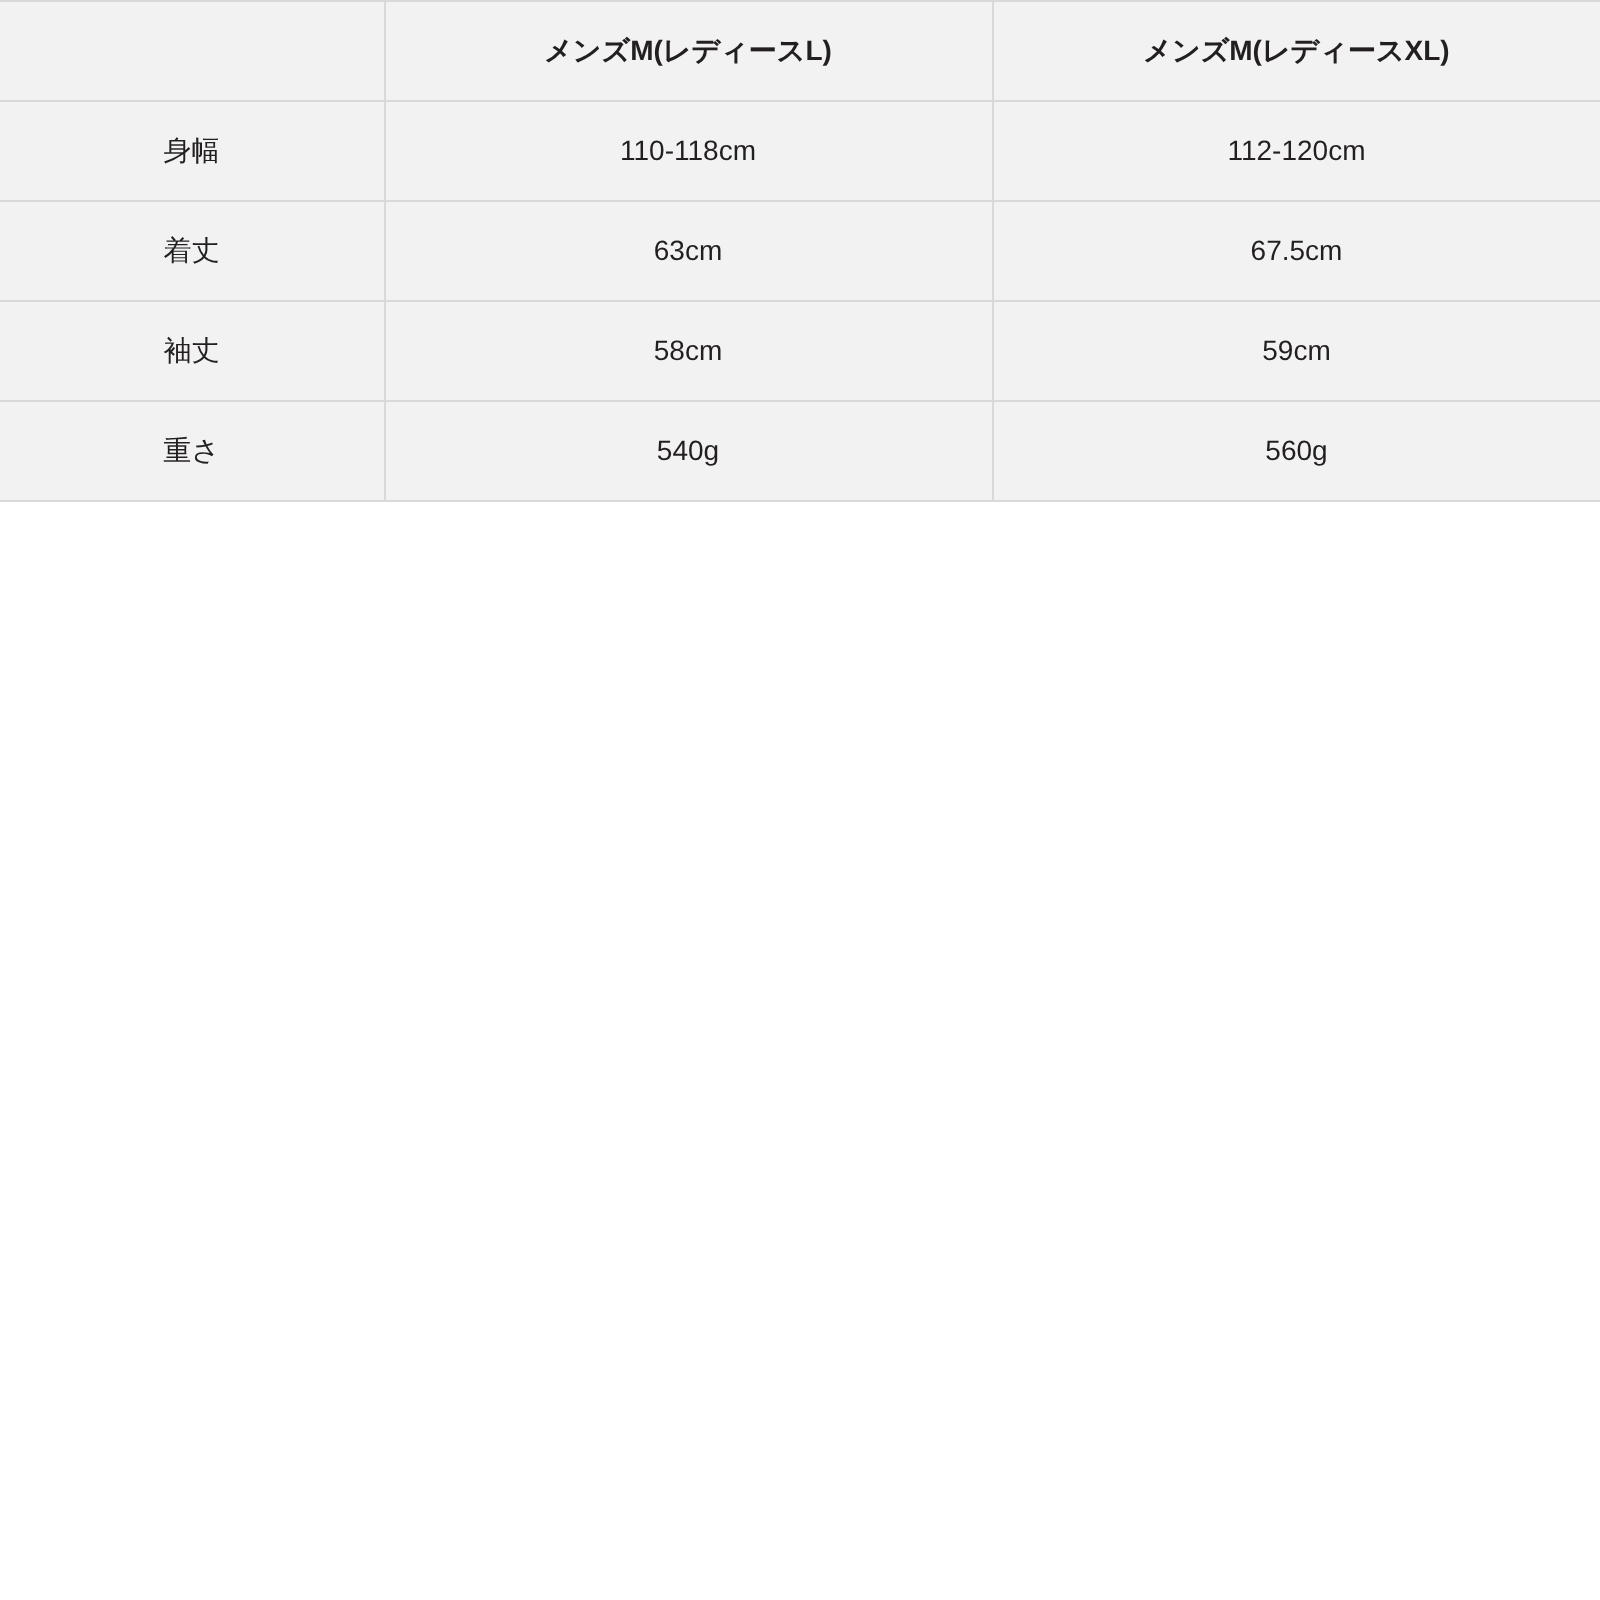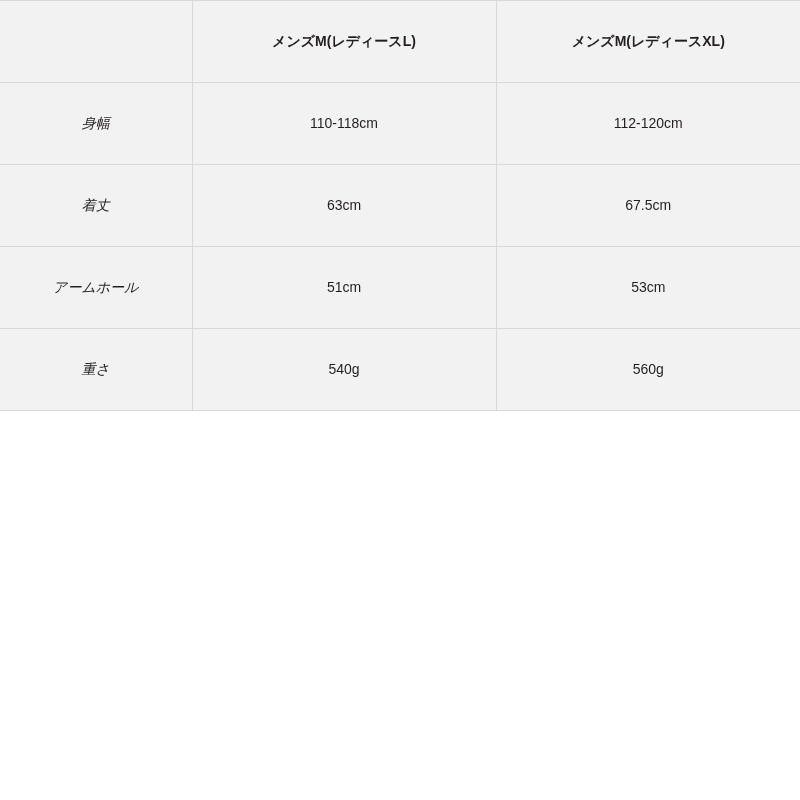--- a/index.html
+++ b/index.html
@@ -28,21 +28,21 @@
   }
   table.size-table col.c0 { width: 192px; }
   table.size-table col.c1 { width: 304px; }
   table.size-table col.c2 { width: 304px; }
 
   table.size-table td,
   table.size-table th {
     border-right: 1px solid #d9d9d9;
     border-bottom: 1px solid #d9d9d9;
     height: 49px;
-    padding: 16px 6px;
+    padding: 0 6px;
     text-align: center;
     vertical-align: middle;
     font-weight: normal;
     font-size: 14px;
     line-height: 1.3;
     background: #f2f2f2;
     color: #231f20;
   }
   table.size-table td:last-child,
   table.size-table th:last-child {
@@ -52,21 +52,20 @@
     font-weight: bold;
     font-size: 14px;
     height: 49px;
   }
   table.size-table thead th.corner {
     background: #f2f2f2;
   }
   table.size-table tbody th.row-head {
     font-weight: normal;
     font-size: 14px;
-    font-style: italic;
   }
   .filler {
     width: 800px;
     height: 408px;
     background: #ffffff;
   }
 </style>
 </head>
 <body>
 
@@ -90,23 +89,23 @@
         <th class="row-head">身幅</th>
         <td>110-118cm</td>
         <td>112-120cm</td>
       </tr>
       <tr>
         <th class="row-head">着丈</th>
         <td>63cm</td>
         <td>67.5cm</td>
       </tr>
       <tr>
-        <th class="row-head">アームホール</th>
-        <td>51cm</td>
-        <td>53cm</td>
+        <th class="row-head">袖丈</th>
+        <td>58cm</td>
+        <td>59cm</td>
       </tr>
       <tr>
         <th class="row-head">重さ</th>
         <td>540g</td>
         <td>560g</td>
       </tr>
     </tbody>
   </table>
 
   <div class="filler"></div>

